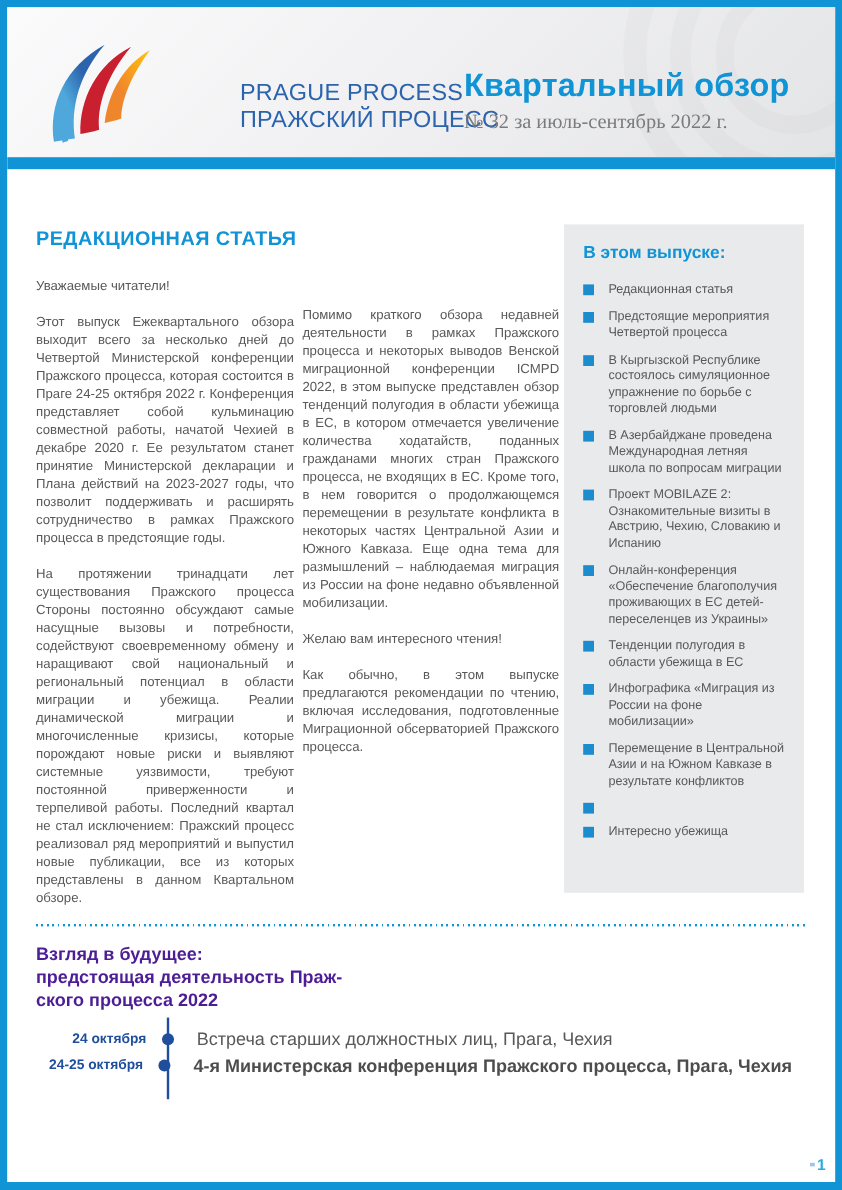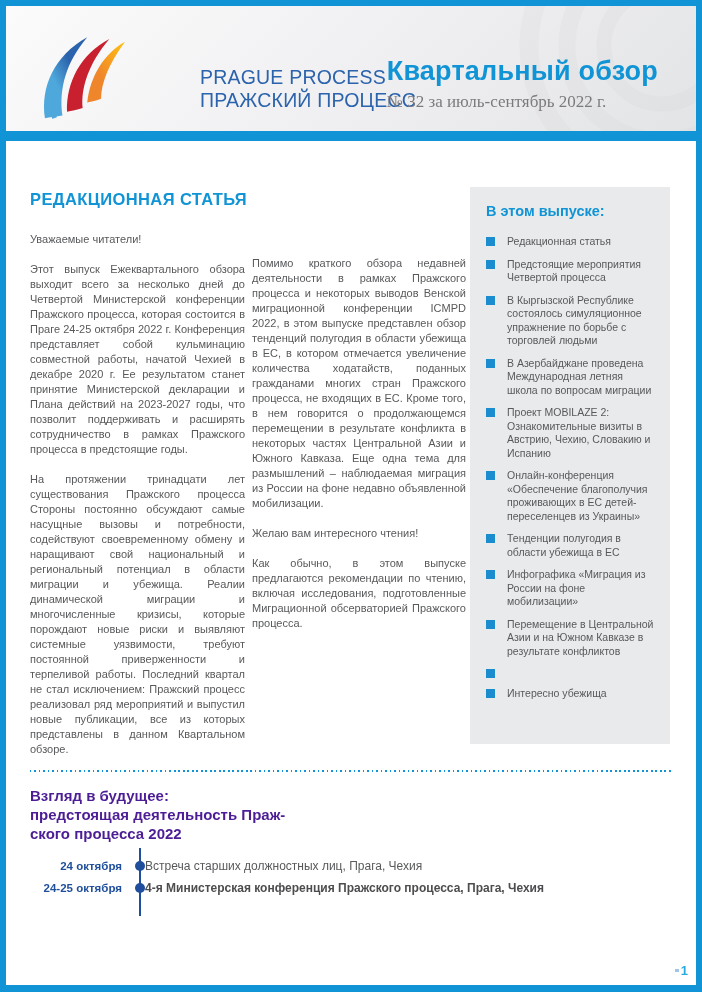--- a/index.html
+++ b/index.html
@@ -57,21 +57,21 @@
   .future-heading {
     position:absolute; left:24px; top:780px;
     color:#4c1d95; font-weight:bold; font-size:15px; line-height:19px;
     white-space:pre-line;
   }
   .timeline { position:absolute; left:24px; top:853px; width:630px; }
   .timeline-line { position:absolute; left:109px; top:-11px; width:2px; height:68px; background:#1f4e9c; }
   .tl-row { display:flex; align-items:center; height:14px; margin-bottom:8px; position:relative; }
   .tl-date { width:92px; text-align:right; font-weight:bold; color:#1f4e9c; font-size:11.5px; white-space:nowrap; }
   .tl-dot { flex:none; width:10px; height:10px; border-radius:50%; background:#1f4e9c; margin-left:13px; }
-  .tl-label { color:#58595b; font-size:12px; white-space:nowrap; }
+  .tl-label { margin-left:19px; color:#58595b; font-size:15px; white-space:nowrap; }
   .tl-label.bold { font-weight:bold; color:#4d4d4f; }
 
   
   .page-number-wrap { position:absolute; right:8px; bottom:7px; display:flex; align-items:center; }
   .page-number-tick { width:4px; height:3px; background:#9fc6e8; margin-right:2px; }
   .page-number { color:#29abe2; font-size:13px; font-weight:bold; }
 </style>
 </head>
 <body>
 

